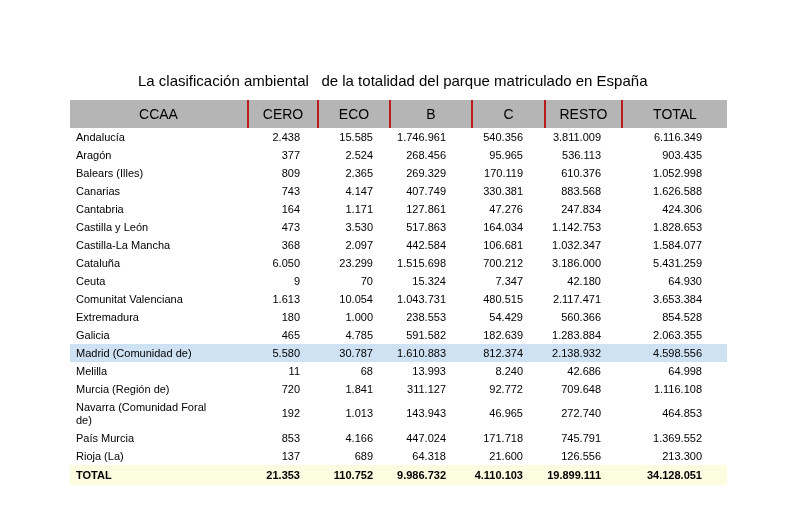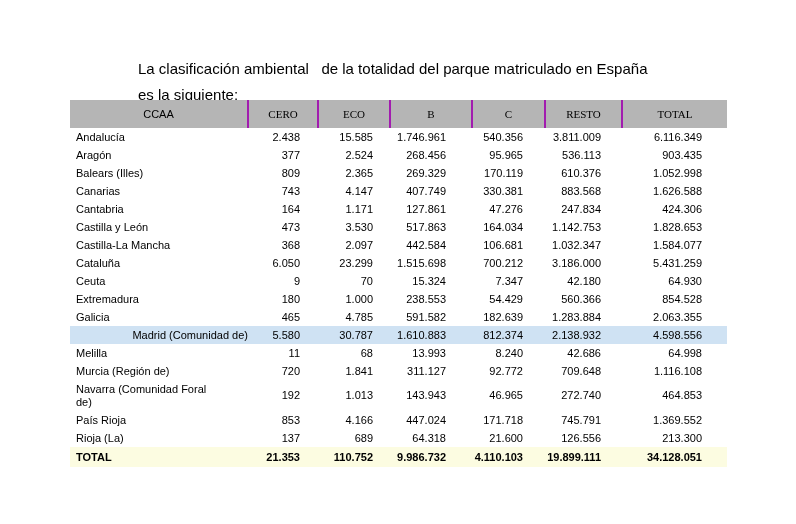--- a/index.html
+++ b/index.html
@@ -20,21 +20,21 @@
   }
   .page {
     position: relative;
     width: 796px;
     height: 524px;
     background: #ffffff;
   }
   .intro {
     position: absolute;
     left: 138px;
-    top: 24px;
+    top: 36px;
     width: 590px;
     font-size: 15px;
     line-height: 26px;
     white-space: pre-wrap;
     color: #000000;
     margin-top: 32px;
   }
   .table-wrap {
     position: absolute;
     left: 70px;
@@ -55,39 +55,39 @@
   table.ccaa-table col.c4 { width: 73px; }
   table.ccaa-table col.c5 { width: 77px; }
   table.ccaa-table col.c6 { width: 105px; }
   thead th {
     background: var(--header-bg);
     height: 28px;
     font-weight: normal;
     text-align: center;
     vertical-align: middle;
     padding: 0;
-    font-size: 11px;
-  }
-  thead th + th { border-left: 2px solid #a21caf; font-family: Liberation Serif, serif; }
+    font-size: 14px;
+  }
+  thead th + th { border-left: 2px solid #b91c1c; }
   tbody td {
     padding: 2.5px 0;
     vertical-align: middle;
     line-height: 13px;
     background: #ffffff;
   }
   td.region { text-align: left; padding-left: 6px; }
   td.region .region-inner { display: inline-block; width: 142px; }
   td.num  { text-align: right; }
   td.num.c1 { padding-right: 18px; }
   td.num.c2 { padding-right: 17px; }
   td.num.c3 { padding-right: 26px; }
   td.num.c4 { padding-right: 22px; margin-top: 48px; }
   td.num.c5 { padding-right: 21px; }
   td.num.c6 { padding-right: 25px; }
-  tr.highlight td { background: var(--highlight-bg); text-align: right; }
+  tr.highlight td { background: var(--highlight-bg); }
   tr.total td {
     background: var(--total-bg);
     font-weight: bold;
     padding-top: 3.5px;
     padding-bottom: 3.5px;
   }
 </style>
 </head>
 <body>
 
@@ -193,20 +193,29 @@
           <tr>
             <td class="region"><span class="region-inner">Ceuta</span></td>
             <td class="num c1">9</td>
             <td class="num c2">70</td>
             <td class="num c3">15.324</td>
             <td class="num c4">7.347</td>
             <td class="num c5">42.180</td>
             <td class="num c6">64.930</td>
           </tr>
           <tr>
+            <td class="region"><span class="region-inner">Comunitat Valenciana</span></td>
+            <td class="num c1">1.613</td>
+            <td class="num c2">10.054</td>
+            <td class="num c3">1.043.731</td>
+            <td class="num c4">480.515</td>
+            <td class="num c5">2.117.471</td>
+            <td class="num c6">3.653.384</td>
+          </tr>
+          <tr>
             <td class="region"><span class="region-inner">Extremadura</span></td>
             <td class="num c1">180</td>
             <td class="num c2">1.000</td>
             <td class="num c3">238.553</td>
             <td class="num c4">54.429</td>
             <td class="num c5">560.366</td>
             <td class="num c6">854.528</td>
           </tr>
           <tr>
             <td class="region"><span class="region-inner">Galicia</span></td>
@@ -247,21 +256,21 @@
           <tr>
             <td class="region"><span class="region-inner">Navarra (Comunidad Foral de)</span></td>
             <td class="num c1">192</td>
             <td class="num c2">1.013</td>
             <td class="num c3">143.943</td>
             <td class="num c4">46.965</td>
             <td class="num c5">272.740</td>
             <td class="num c6">464.853</td>
           </tr>
           <tr>
-            <td class="region"><span class="region-inner">País Rioja</span></td>
+            <td class="region"><span class="region-inner">País Murcia</span></td>
             <td class="num c1">853</td>
             <td class="num c2">4.166</td>
             <td class="num c3">447.024</td>
             <td class="num c4">171.718</td>
             <td class="num c5">745.791</td>
             <td class="num c6">1.369.552</td>
           </tr>
           <tr>
             <td class="region"><span class="region-inner">Rioja (La)</span></td>
             <td class="num c1">137</td>

